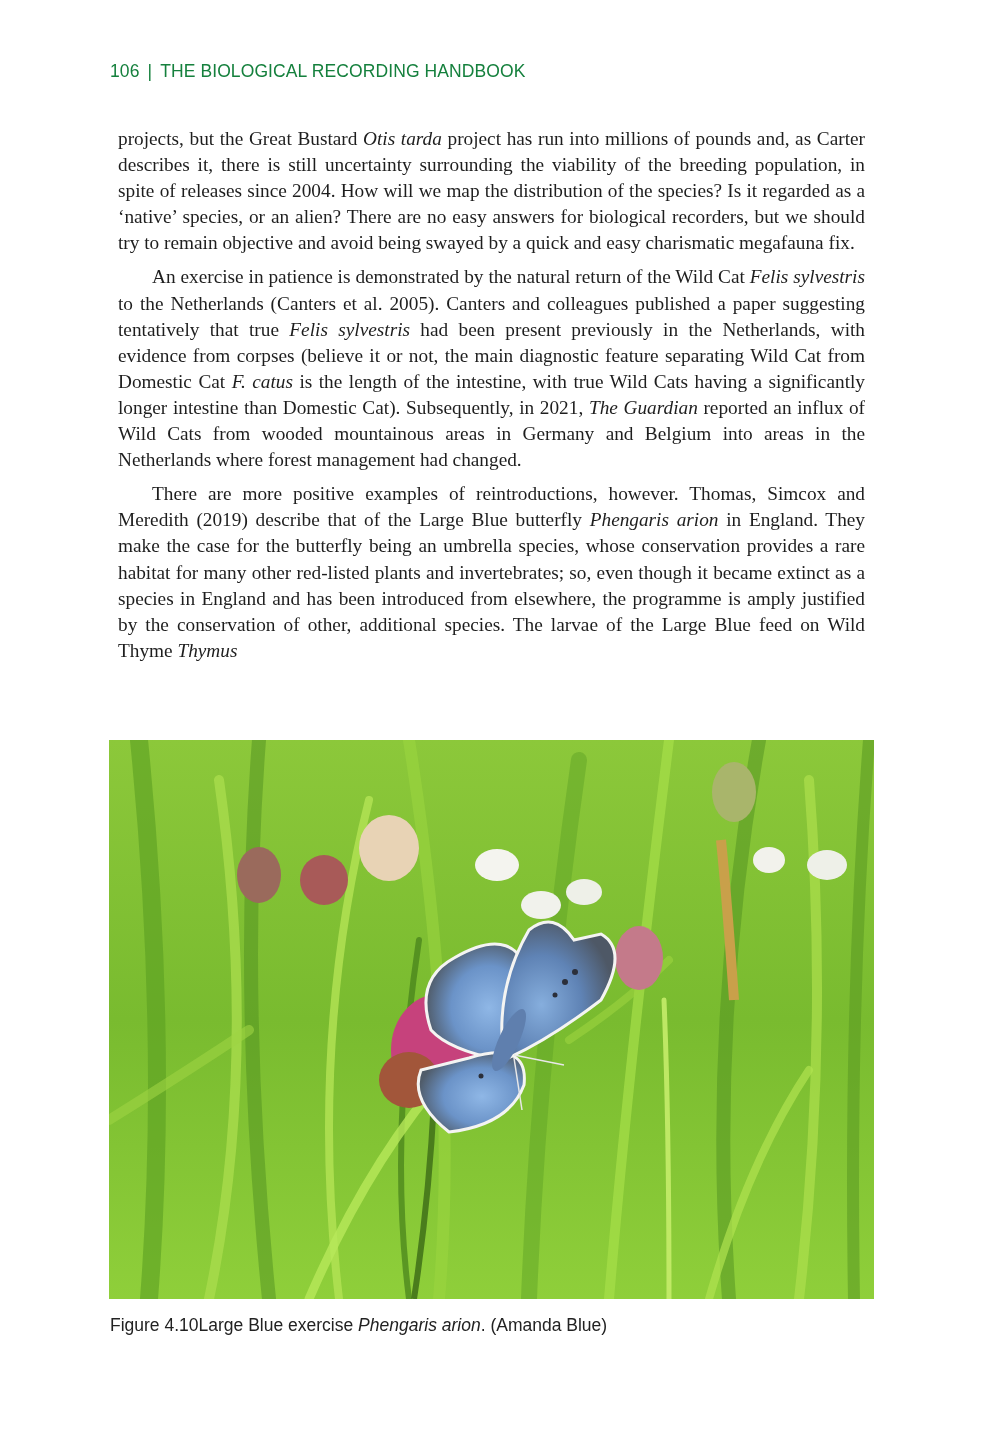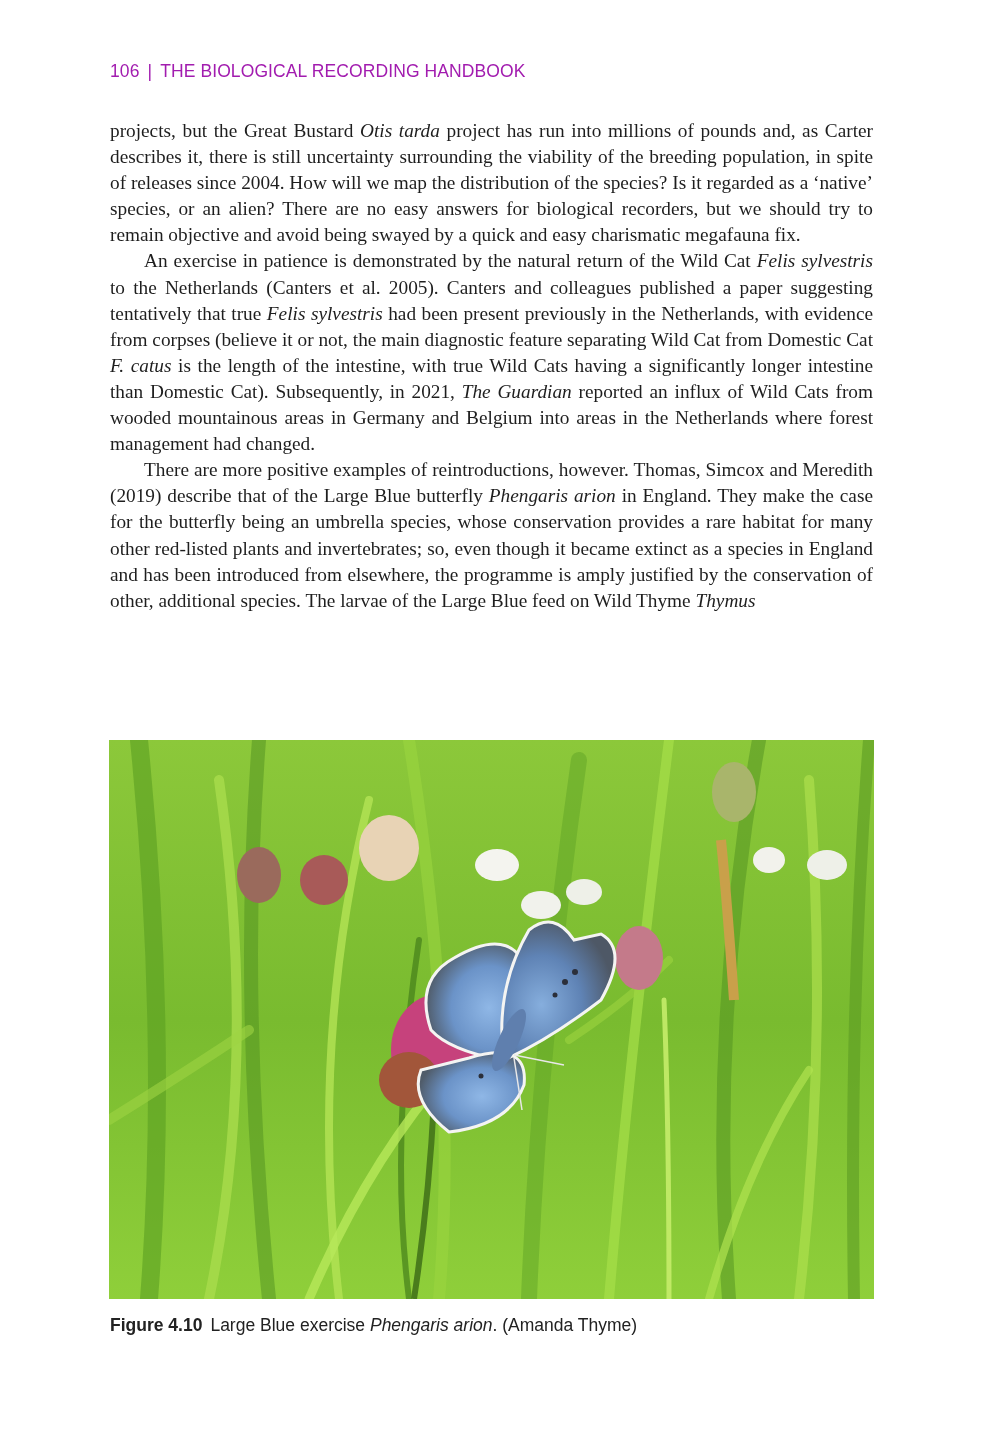--- a/index.html
+++ b/index.html
@@ -14,41 +14,41 @@
       overflow: hidden;
       color: #1f1f1f;
     }
     .running-head {
       position: absolute;
       left: 110px;
       top: 61px;
       font-family: "Liberation Sans", "DejaVu Sans", sans-serif;
       font-size: 17.5px;
       letter-spacing: 0.1px;
-      color: #a21caf;
+      color: #15803d;
       white-space: nowrap;
     }
     .running-head .sep {
       display: inline-block;
       margin: 0 8px;
     }
     .body-text {
       position: absolute;
       left: 110px;
       top: 118px;
       width: 763px;
       font-family: "Liberation Serif", "DejaVu Serif", serif;
       font-size: 19.3px;
       line-height: 26.1px;
       text-align: justify;
       hyphens: none;
       color: #1e1e1e;
     }
     .body-text p {
-      margin: 0;
+      margin: 8px;
       text-indent: 0;
     }
     .body-text p.indent {
       text-indent: 34px;
     }
     .body-text i { font-style: italic; }
 
     .figure {
       position: absolute;
       left: 109px;
@@ -62,21 +62,21 @@
 
     .caption {
       position: absolute;
       left: 110px;
       top: 1315px;
       font-family: "Liberation Sans", "DejaVu Sans", sans-serif;
       font-size: 17.5px;
       color: #222;
       white-space: nowrap;
     }
-    .caption .fig-label { font-weight: 700; margin-right: 8px; }
+    .caption .fig-label { font-weight: 400; }
     .caption i { font-style: italic; }
   </style>
 </head>
 <body>
 
 <div class="running-head">
   <span>106</span><span class="sep">|</span><span>THE BIOLOGICAL RECORDING HANDBOOK</span>
 </div>
 
 <div class="body-text" id="body-text">
@@ -150,14 +150,14 @@
       <circle cx="466" cy="232" r="3" fill="#2b2f3a"></circle>
       <circle cx="446" cy="255" r="2.5" fill="#2b2f3a"></circle>
       <circle cx="372" cy="336" r="2.5" fill="#2b2f3a"></circle>
       <path d="M405 315 L455 325" stroke="#e8e8e8" stroke-width="1.5"></path>
       <path d="M405 318 L413 370" stroke="#e8e8e8" stroke-width="1.5"></path>
     </g>
   </svg>
 </div>
 
 <div class="caption">
-  <span class="fig-label">Figure 4.10</span><span>Large Blue exercise </span><i>Phengaris arion</i><span>. (Amanda Thyme)</span>
+  <span class="fig-label">Figure 4.10</span><span>Large Blue exercise </span><i>Phengaris arion</i><span>. (Amanda Blue)</span>
 </div>
 
 </body></html>

